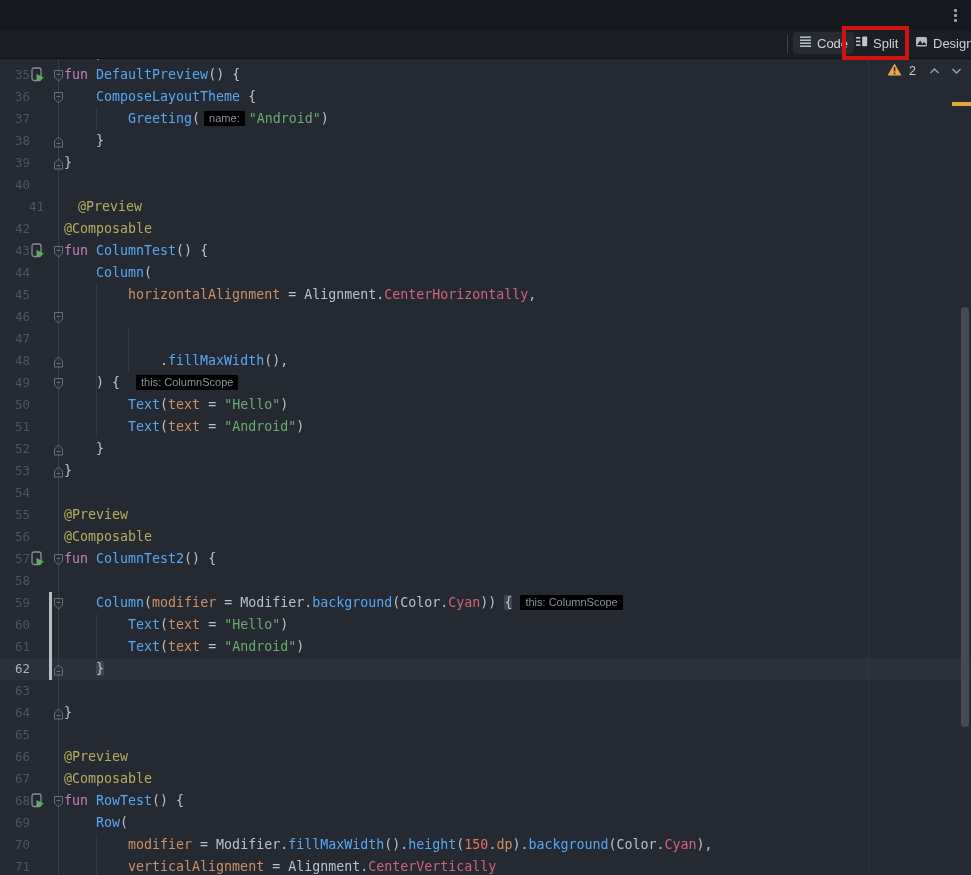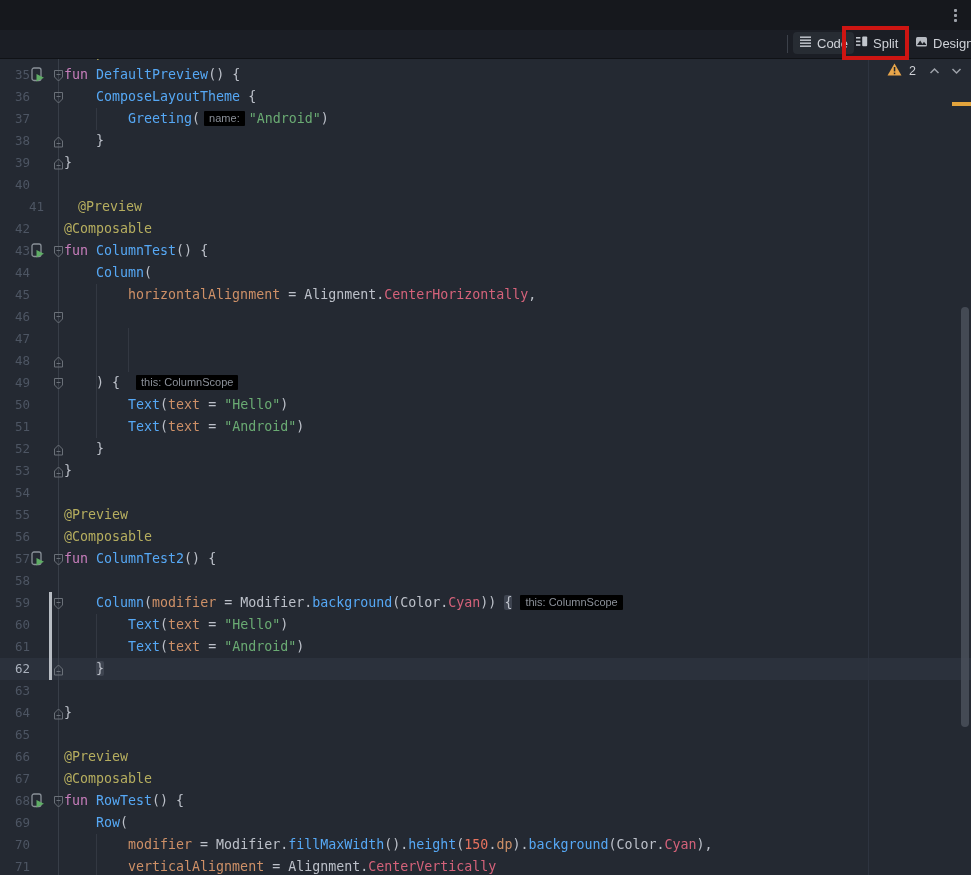--- a/index.html
+++ b/index.html
@@ -152,21 +152,21 @@
         <div class="row" style="top: 203px;"><div class="lnum">44</div><div class="code"><span style="color: rgb(188, 192, 201);">    </span><span style="color: rgb(86, 168, 245);">Column</span><span style="color: rgb(188, 192, 201);">(</span></div></div>
         <div class="row" style="top: 225px;"><div class="lnum">45</div><div class="code"><span style="color: rgb(188, 192, 201);">        </span><span style="color: rgb(206, 144, 103);">horizontalAlignment</span><span style="color: rgb(188, 192, 201);"> = Alignment.</span><span style="color: rgb(213, 98, 122);">CenterHorizontally</span><span style="color: rgb(188, 192, 201);">,</span></div></div>
         <div class="row" style="top: 247px;"><div class="lnum">46</div><span class="fold"><svg width="13" height="17" viewBox="0 0 13 17">
               <polygon points="2.5,3.5 10.5,3.5 10.5,10 6.5,14 2.5,10" fill="none" stroke="#6a7078" stroke-width="1"></polygon>
               <line x1="4.5" y1="7.5" x2="8.5" y2="7.5" stroke="#6a7078" stroke-width="1"></line>
             </svg></span></div>
         <div class="row" style="top: 269px;"><div class="lnum">47</div></div>
         <div class="row" style="top: 291px;"><div class="lnum">48</div><span class="fold"><svg width="13" height="17" viewBox="0 0 13 17">
               <polygon points="2.5,14 2.5,8 6.5,4 10.5,8 10.5,14" fill="none" stroke="#6a7078" stroke-width="1"></polygon>
               <line x1="4.5" y1="10.5" x2="8.5" y2="10.5" stroke="#6a7078" stroke-width="1"></line>
-            </svg></span></div>
+            </svg></span><div class="code"><span style="color: rgb(188, 192, 201);">            .</span><span style="color: rgb(86, 168, 245);">fillMaxWidth</span><span style="color: rgb(188, 192, 201);">(),</span></div></div>
         <div class="row" style="top: 313px;"><div class="lnum">49</div><span class="fold"><svg width="13" height="17" viewBox="0 0 13 17">
               <polygon points="2.5,3.5 10.5,3.5 10.5,10 6.5,14 2.5,10" fill="none" stroke="#6a7078" stroke-width="1"></polygon>
               <line x1="4.5" y1="7.5" x2="8.5" y2="7.5" stroke="#6a7078" stroke-width="1"></line>
             </svg></span><div class="code"><span style="color: rgb(188, 192, 201);">    ) { </span><span class="chip" style="margin: 0px 4px 0px 8px;">this: ColumnScope</span></div></div>
         <div class="row" style="top: 335px;"><div class="lnum">50</div><div class="code"><span style="color: rgb(188, 192, 201);">        </span><span style="color: rgb(86, 168, 245);">Text</span><span style="color: rgb(188, 192, 201);">(</span><span style="color: rgb(206, 144, 103);">text</span><span style="color: rgb(188, 192, 201);"> = </span><span style="color: rgb(106, 171, 115);">"Hello"</span><span style="color: rgb(188, 192, 201);">)</span></div></div>
         <div class="row" style="top: 357px;"><div class="lnum">51</div><div class="code"><span style="color: rgb(188, 192, 201);">        </span><span style="color: rgb(86, 168, 245);">Text</span><span style="color: rgb(188, 192, 201);">(</span><span style="color: rgb(206, 144, 103);">text</span><span style="color: rgb(188, 192, 201);"> = </span><span style="color: rgb(106, 171, 115);">"Android"</span><span style="color: rgb(188, 192, 201);">)</span></div></div>
         <div class="row" style="top: 379px; padding-left: 16px;"><div class="lnum">52</div><span class="fold"><svg width="13" height="17" viewBox="0 0 13 17">
               <polygon points="2.5,14 2.5,8 6.5,4 10.5,8 10.5,14" fill="none" stroke="#6a7078" stroke-width="1"></polygon>
               <line x1="4.5" y1="10.5" x2="8.5" y2="10.5" stroke="#6a7078" stroke-width="1"></line>
             </svg></span><div class="code"><span style="color: rgb(188, 192, 201);">    }</span></div></div>

